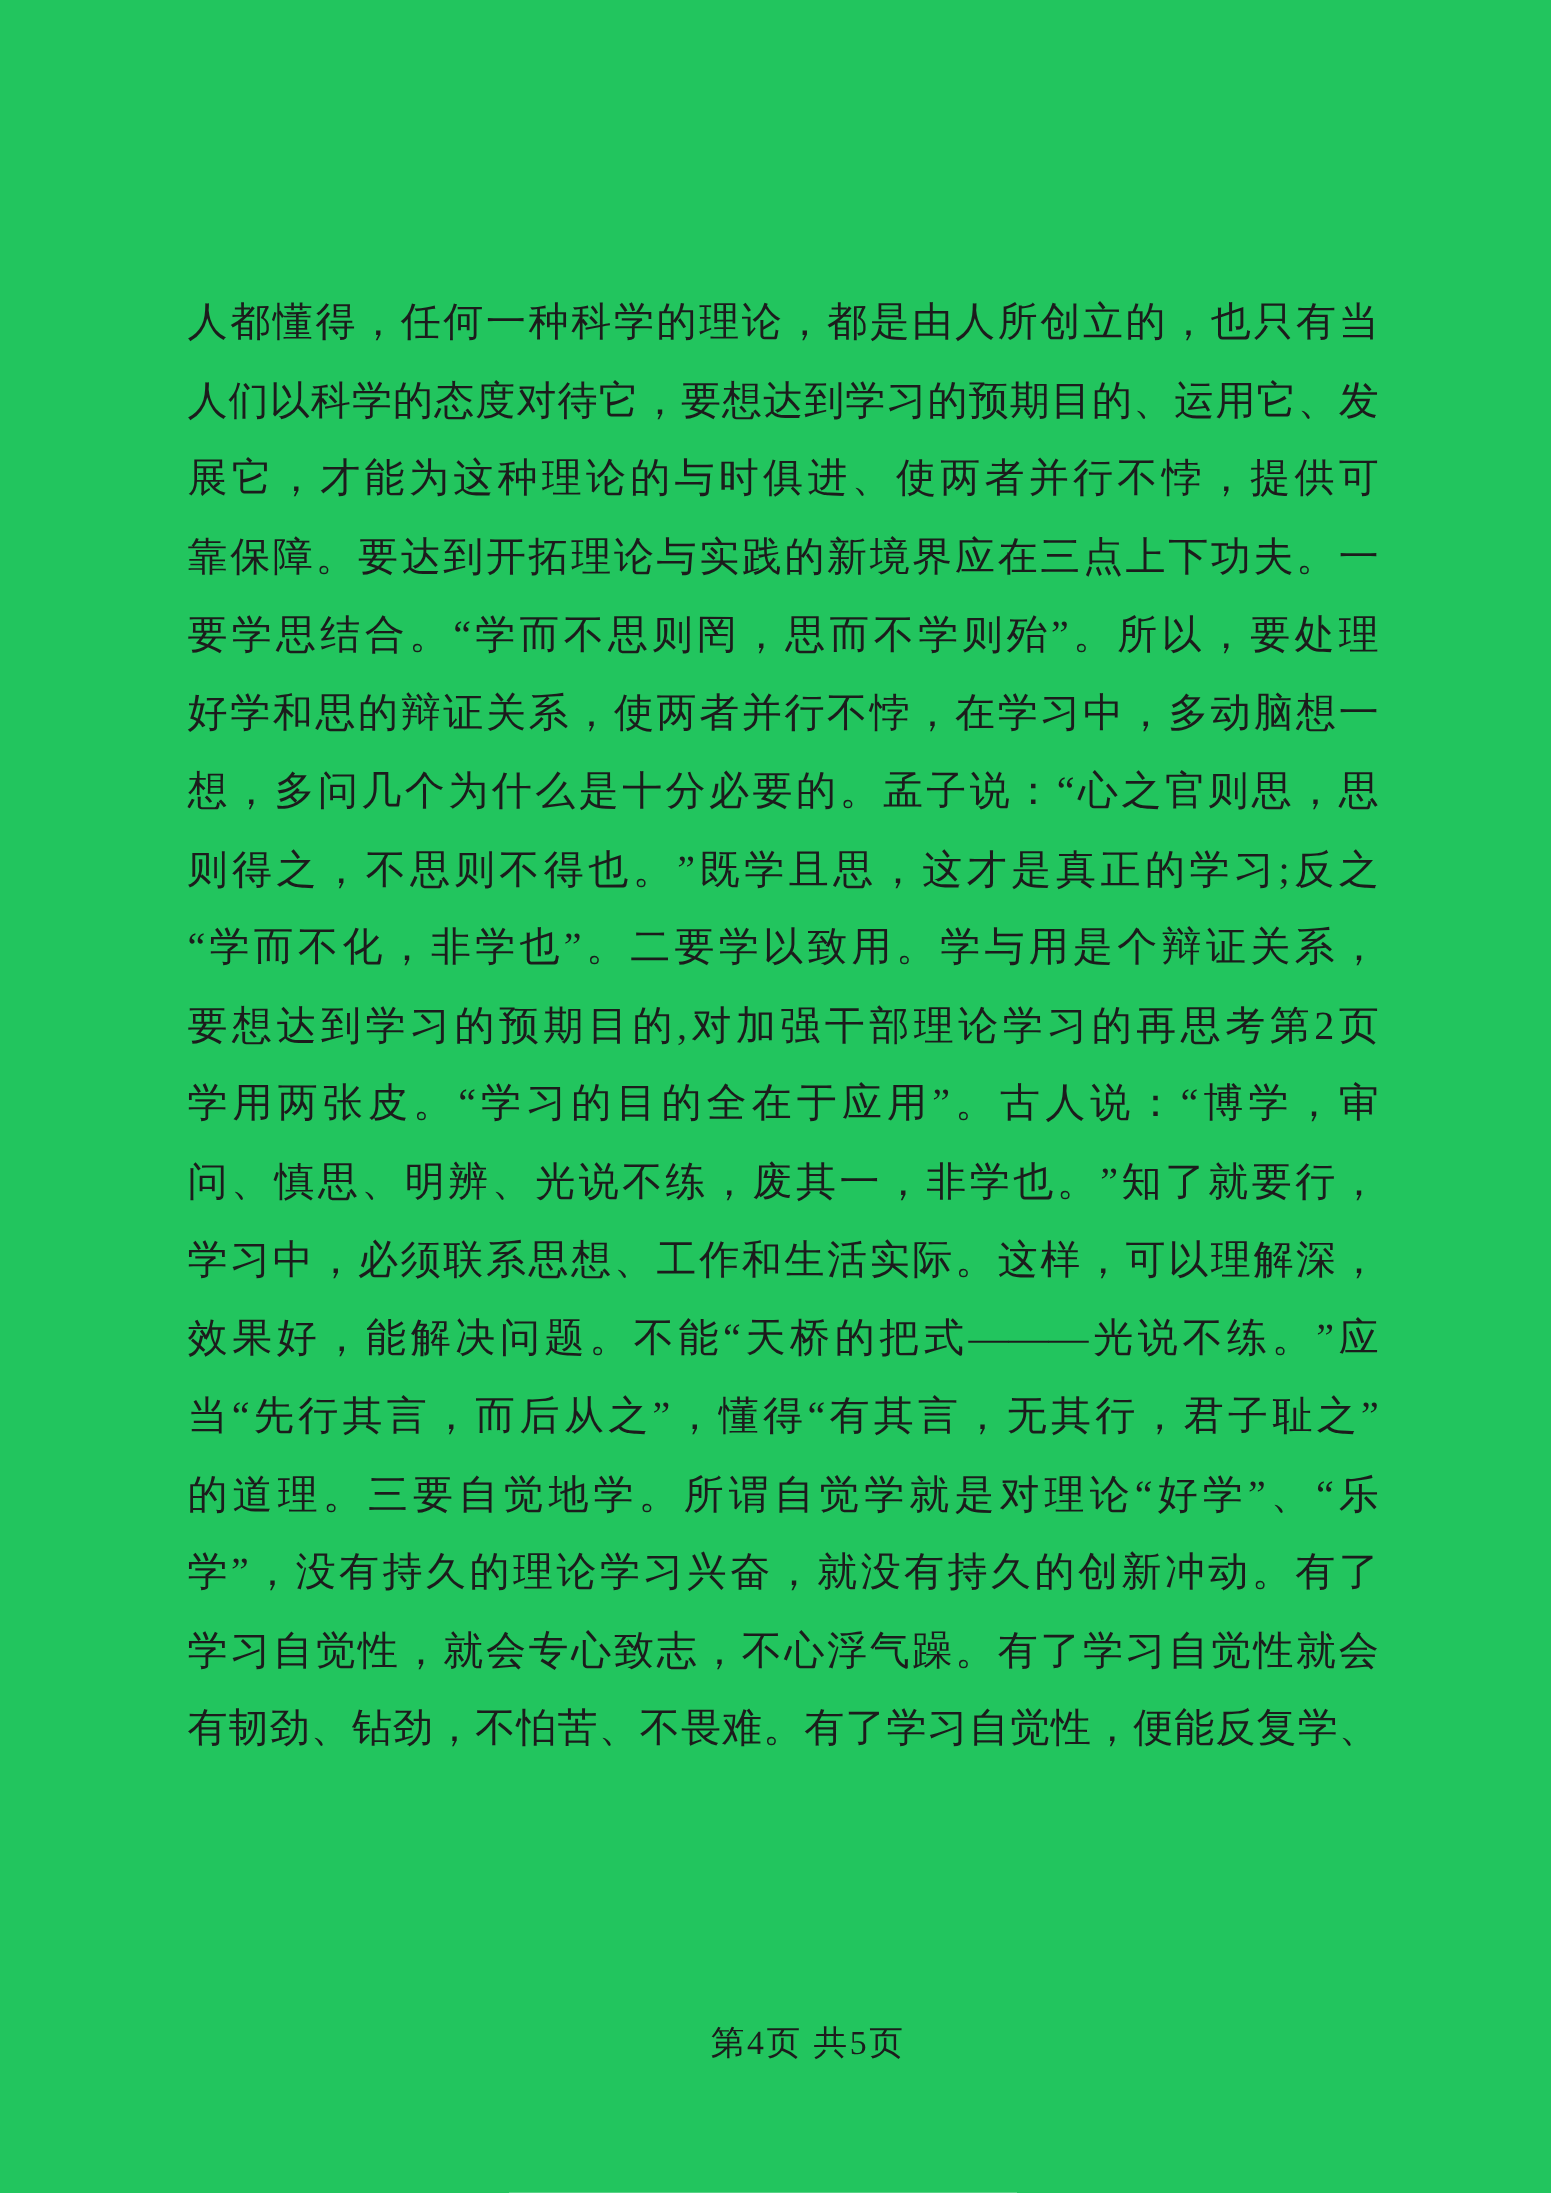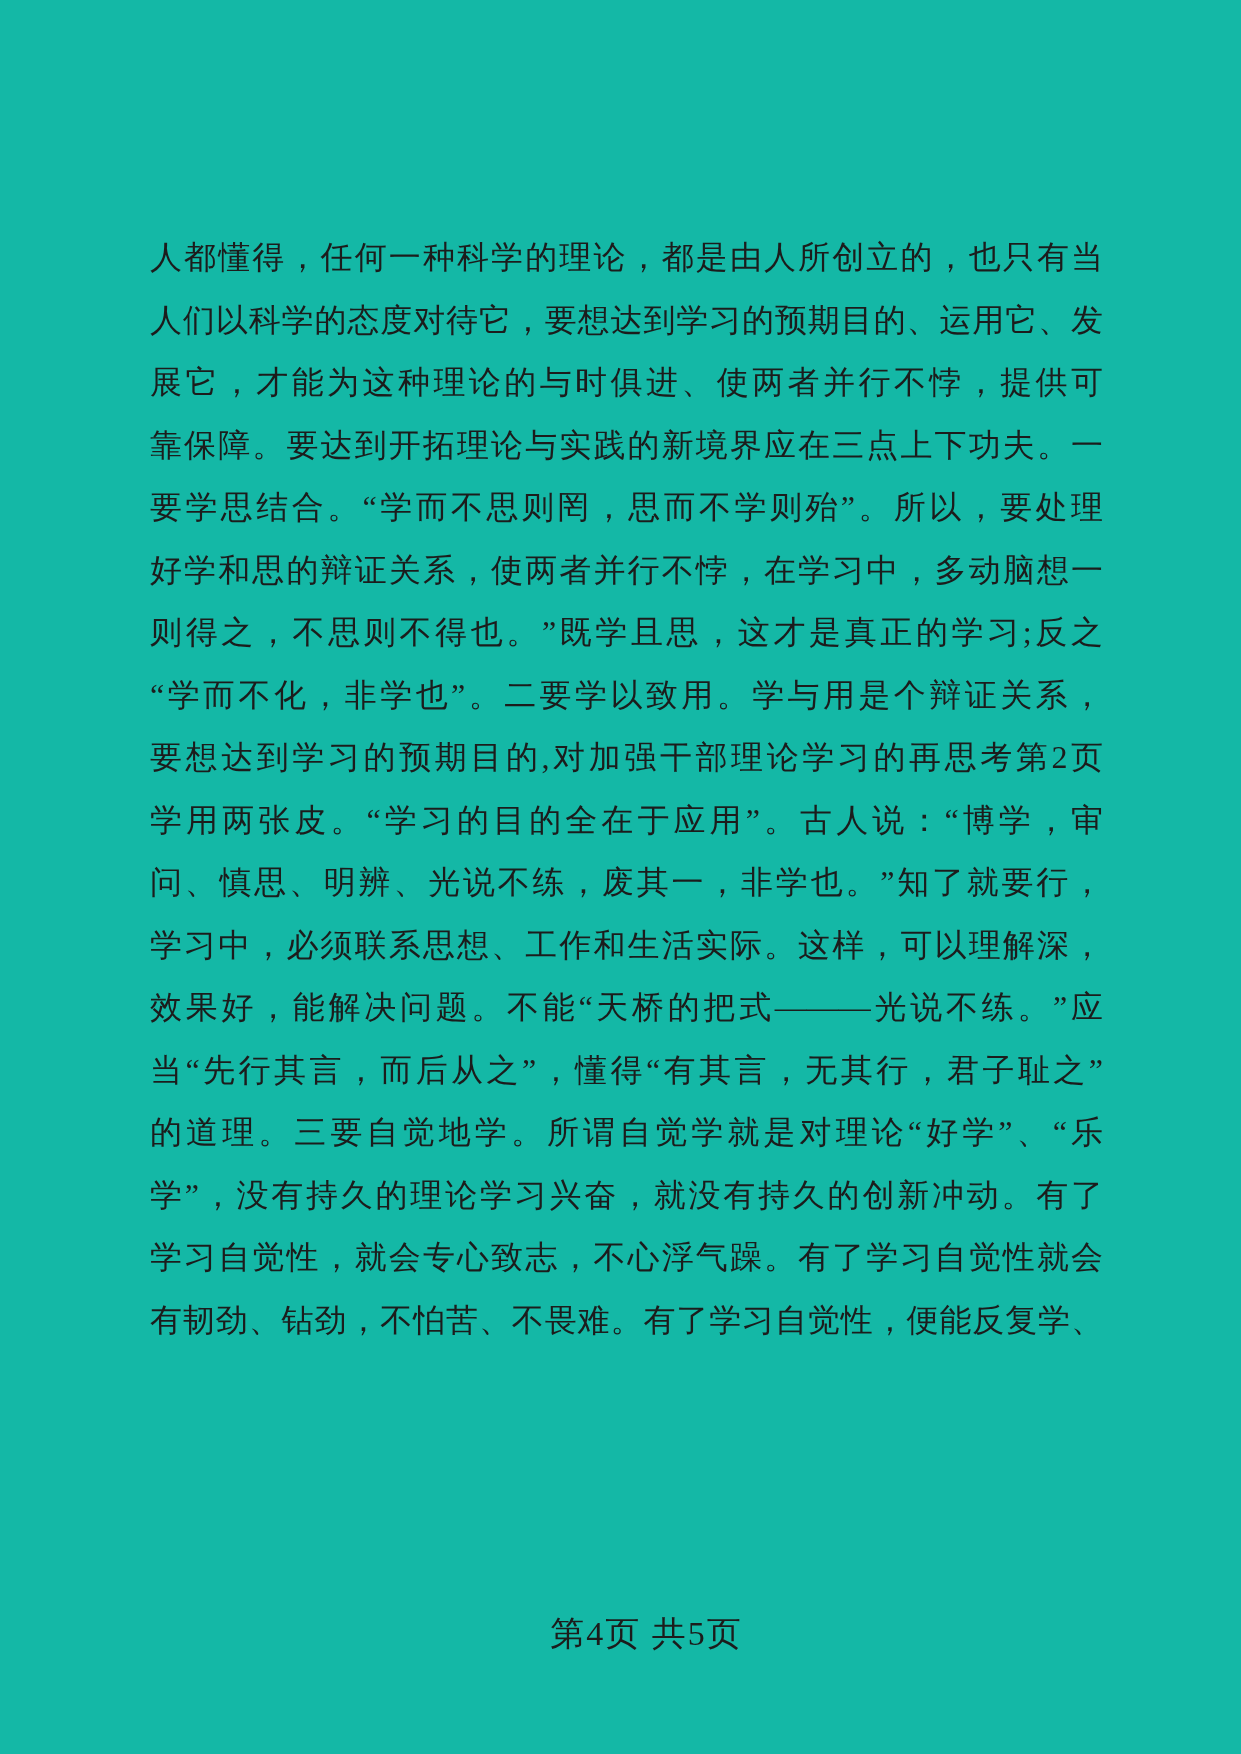--- a/index.html
+++ b/index.html
@@ -11,21 +11,21 @@
     height: 1754px;
     background: #ffffff;
     position: relative;
     overflow: hidden;
     font-family: "Liberation Serif", "DejaVu Serif", serif;
     color: #1c1c1c;
   }
   .page {
     position: absolute;
     inset: 0;
-    background: #14b8a6;
+    background: #22c55e;
   }
   .text-block {
     position: absolute;
     left: 150px;
     top: 226px;
     width: 953px;
   }
   .line {
     font-size: 32px;
     line-height: 62.5px;
@@ -35,41 +35,42 @@
     overflow: hidden;
     letter-spacing: 0;
     font-weight: 400;
   }
   .footer {
     position: absolute;
     left: 0;
     right: 0;
     top: 1616px;
     text-align: center;
-    font-size: 34px;
+    font-size: 27px;
     line-height: 36px;
   }
   .footer-inner {
     position: relative;
     left: 26px;
     letter-spacing: 2px;
   }
 </style>
 </head>
 <body>
 
 <div class="page">
 
   <div class="text-block">
     <div class="line">人都懂得，任何一种科学的理论，都是由人所创立的，也只有当</div>
     <div class="line">人们以科学的态度对待它，要想达到学习的预期目的、运用它、发</div>
     <div class="line">展它，才能为这种理论的与时俱进、使两者并行不悖，提供可</div>
     <div class="line">靠保障。要达到开拓理论与实践的新境界应在三点上下功夫。一</div>
     <div class="line">要学思结合。“学而不思则罔，思而不学则殆”。所以，要处理</div>
     <div class="line">好学和思的辩证关系，使两者并行不悖，在学习中，多动脑想一</div>
+    <div class="line">想，多问几个为什么是十分必要的。孟子说：“心之官则思，思</div>
     <div class="line">则得之，不思则不得也。”既学且思，这才是真正的学习;反之</div>
     <div class="line">“学而不化，非学也”。二要学以致用。学与用是个辩证关系，</div>
     <div class="line">要想达到学习的预期目的,对加强干部理论学习的再思考第2页</div>
     <div class="line">学用两张皮。“学习的目的全在于应用”。古人说：“博学，审</div>
     <div class="line">问、慎思、明辨、光说不练，废其一，非学也。”知了就要行，</div>
     <div class="line">学习中，必须联系思想、工作和生活实际。这样，可以理解深，</div>
     <div class="line">效果好，能解决问题。不能“天桥的把式———光说不练。”应</div>
     <div class="line">当“先行其言，而后从之”，懂得“有其言，无其行，君子耻之”</div>
     <div class="line">的道理。三要自觉地学。所谓自觉学就是对理论“好学”、“乐</div>
     <div class="line">学”，没有持久的理论学习兴奋，就没有持久的创新冲动。有了</div>

